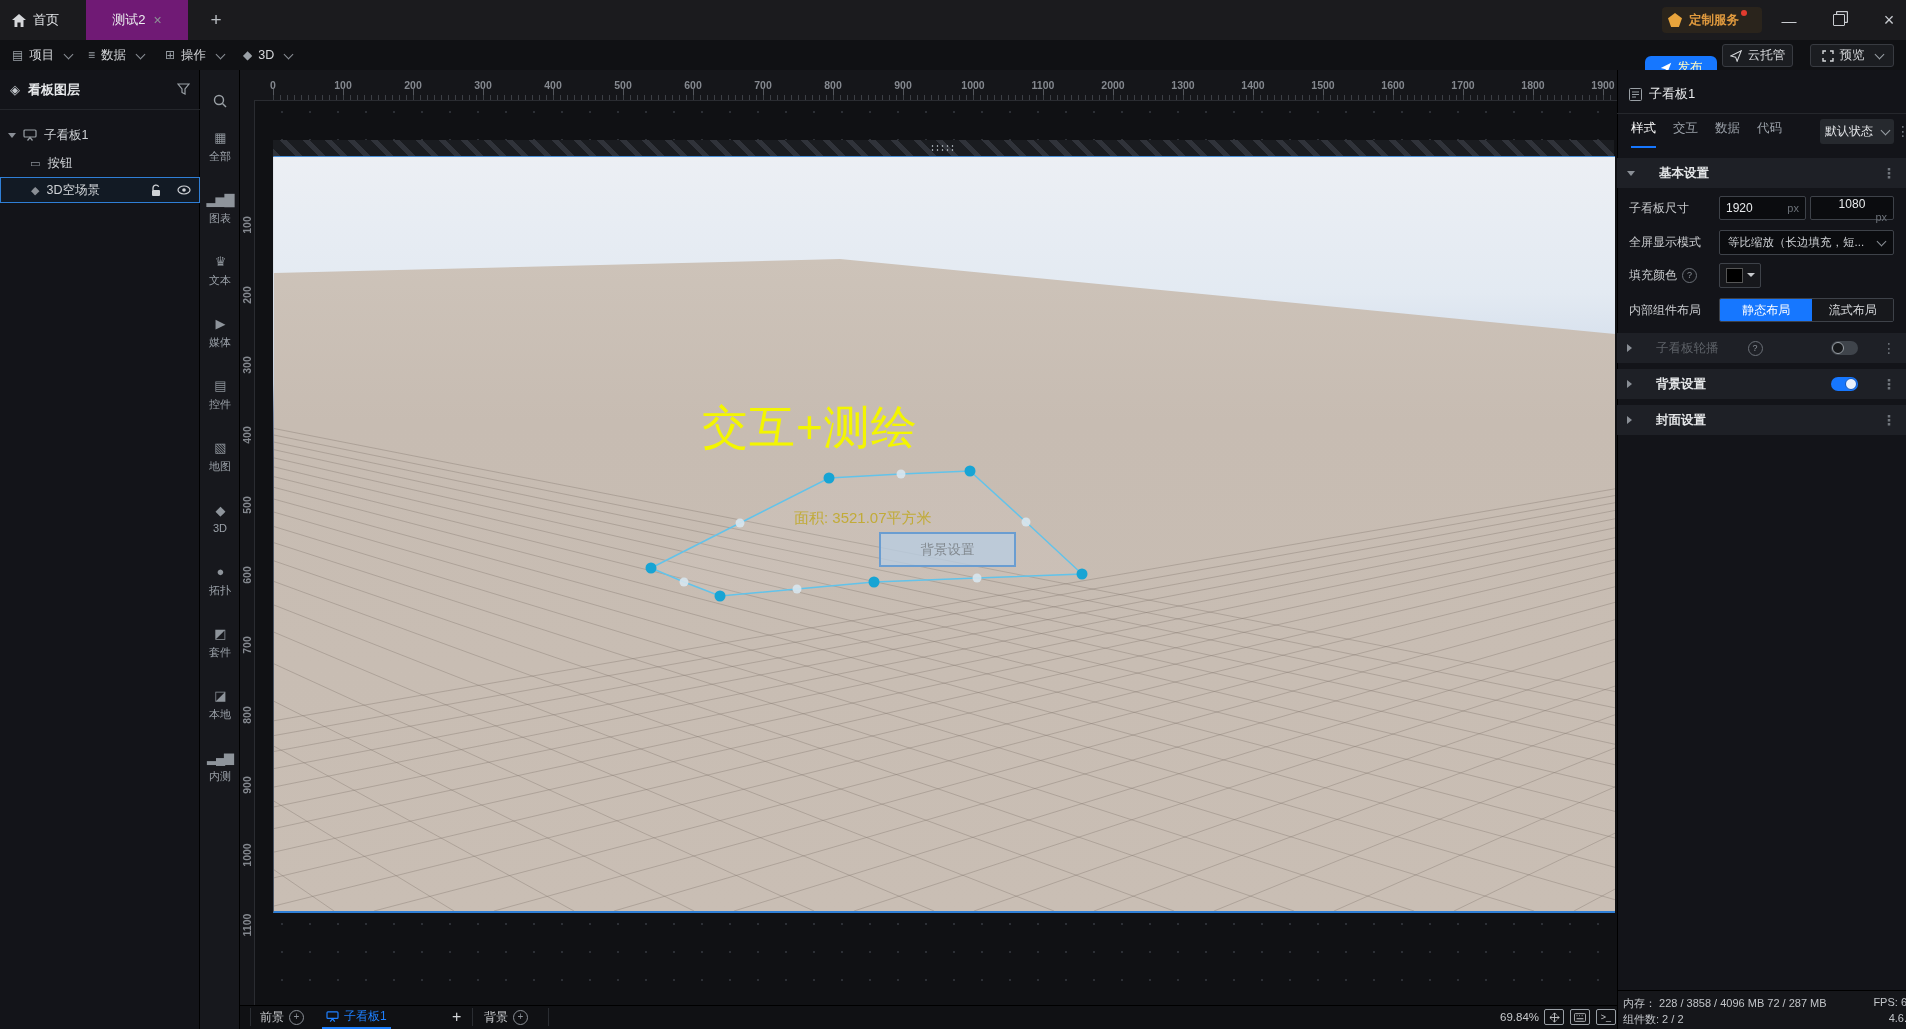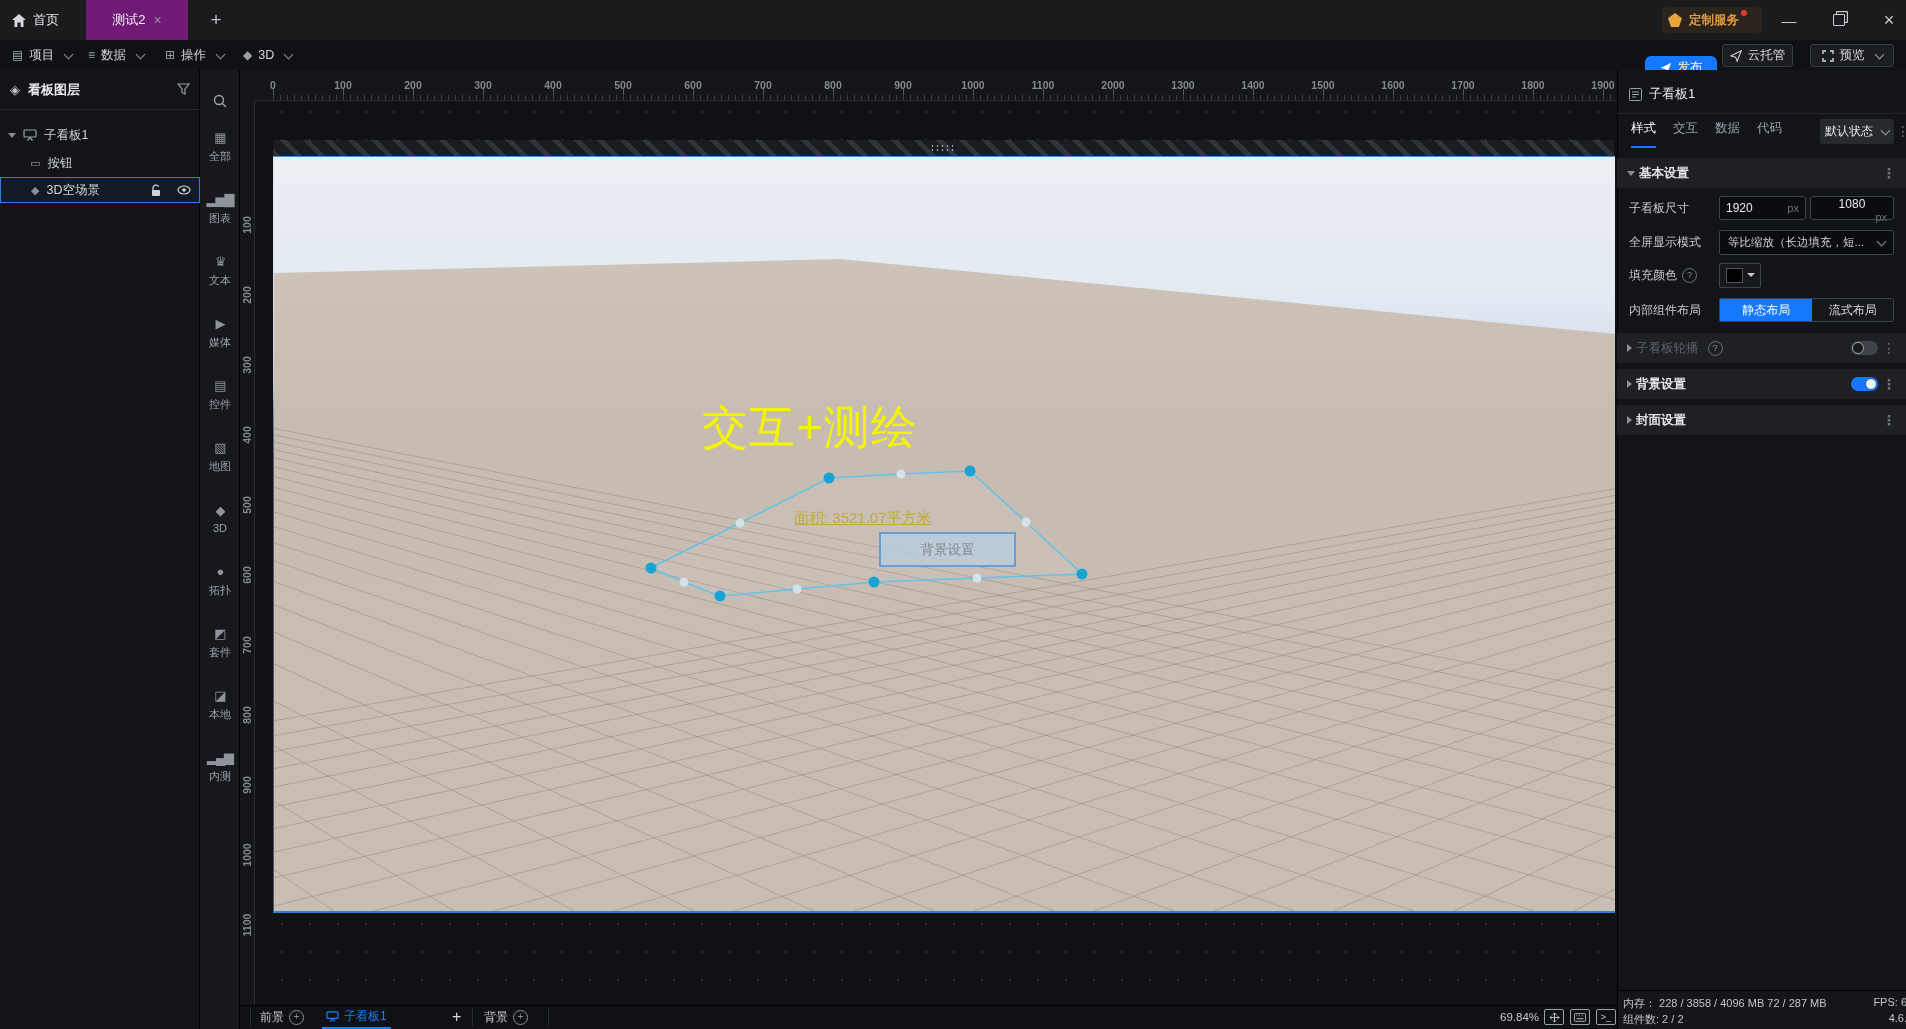--- a/index.html
+++ b/index.html
@@ -46,39 +46,39 @@
   .workspace{left:240px;top:70px;width:1377px;height:935px;background-color:#101114;background-image:radial-gradient(#2c2f35 1px,transparent 1.5px);background-size:28px 28px;overflow:hidden;}
   .h-ruler{left:0;top:0;width:1377px;height:30px;background:#15161a;border-bottom:1px solid #2a2c31;background-image:repeating-linear-gradient(90deg,#3c3f45 0 1px,transparent 1px 7px),repeating-linear-gradient(90deg,#53565c 0 1px,transparent 1px 70px);background-size:100% 5px,100% 11px;background-position:33px bottom,33px bottom;background-repeat:no-repeat;}
   .rlabel{position:absolute;bottom:9px;transform:translateX(-50%);font-size:10.5px;color:#84888f;font-weight:bold;}
   .v-ruler{left:0;top:30px;width:14px;height:905px;background:#15161a;border-right:1px solid #2a2c31;}
   .vlabel{position:absolute;left:-28px;width:70px;text-align:center;transform:rotate(-90deg);font-size:10.5px;color:#84888f;font-weight:bold;}
   .stripe-band{left:33px;top:70px;width:1341px;height:16px;background:repeating-linear-gradient(45deg,#30333a 0 5px,#1a1c20 5px 16px);}
   .drag-dots{left:690px;top:74px;width:26px;height:8px;background-image:radial-gradient(#9aa0a6 1px,transparent 1.2px);background-size:5px 4px;}
   .scene{left:33px;top:86px;width:1341px;height:754px;border-top:1px solid #4a90d9;border-bottom:2px solid #2f7fd6;border-left:1px solid rgba(200,210,220,.35);box-sizing:content-box;overflow:hidden;background:linear-gradient(#eceff4 0%,#e3eaf2 18%,#d5dfec 26%,#c2d0e2 30%,#55688a 34%,#131f3a 40%,#0a1426 48%,#0a1426 100%);}
   .scene svg{position:absolute;left:0;top:0;}
   .scene-title{position:absolute;left:428px;top:240px;font-size:46px;font-weight:500;color:#f3f500;letter-spacing:1px;white-space:nowrap;}
-  .area-label{position:absolute;left:520px;top:352px;font-size:15px;color:rgba(193,170,48,.95);white-space:nowrap;text-decoration:underline;}
+  .area-label{position:absolute;left:520px;top:352px;font-size:15px;color:rgba(193,170,48,.95);white-space:nowrap;}
   .func-btn{position:absolute;left:605px;top:375px;width:133px;height:31px;background:rgba(184,205,226,.78);border:2px solid rgba(96,152,208,.9);display:flex;align-items:center;justify-content:center;font-size:13.5px;color:#82898f;cursor:pointer;}
   
   .bottom-bar{left:240px;top:1005px;width:1377px;height:24px;background:#101114;border-top:1px solid #000;box-sizing:border-box;}
   .bb-item{top:1005px;height:24px;display:flex;align-items:center;gap:5px;font-size:12px;color:#c8cacd;cursor:pointer;}
   .plus-circ{width:13px;height:13px;border:1px solid #8a8f96;border-radius:50%;color:#8a8f96;font-size:10px;line-height:11px;text-align:center;}
   .bb-tab{color:#1e80ff;border-bottom:2px solid #1e80ff;box-sizing:border-box;}
   .bb-div{top:1008px;width:1px;height:18px;background:#2a2d32;}
   .zoom-text{font-size:11.5px;color:#c8cacd;}
   .bb-ic{width:20px;height:16px;border:1px solid #9aa0a6;border-radius:2px;display:flex;align-items:center;justify-content:center;color:#c8cacd;font-size:9px;cursor:pointer;box-sizing:border-box;}
   
   .inspector{left:1617px;top:70px;width:289px;height:920px;background:#131419;border-left:1px solid #000;box-sizing:border-box;}
   .insp-header{left:1617px;top:78px;width:289px;height:32px;display:flex;align-items:center;gap:7px;padding:0 12px;box-sizing:border-box;font-size:13px;color:#e8eaec;}
   .insp-hdiv{left:1617px;top:113px;width:289px;height:1px;background:#25272c;}
   .insp-tabs{left:1631px;top:120px;display:flex;gap:17px;font-size:12.5px;color:#9aa0a8;}
   .itab{padding-bottom:9px;cursor:pointer;}
   .itab.active{color:#fff;border-bottom:2px solid #1677ff;}
   .state-btn{left:1820px;top:119px;width:74px;height:25px;background:#26292e;border-radius:3px;display:flex;align-items:center;justify-content:center;gap:4px;font-size:12px;color:#e4e6e9;cursor:pointer;}
-  .sec-bar{left:1617px;width:289px;height:30px;background:#1e2026;display:flex;align-items:center;padding:0 10px;box-sizing:border-box;gap:4px;font-size:12.5px;color:#e4e6e8;font-weight:bold;}
+  .sec-bar{left:1617px;width:289px;height:30px;background:#1e2026;display:flex;align-items:center;padding:0 10px;box-sizing:border-box;gap:24px;font-size:12.5px;color:#e4e6e8;font-weight:bold;}
   .sec-bar .grow{flex:1;}
   .tri-r{width:0;height:0;border-top:4px solid transparent;border-bottom:4px solid transparent;border-left:5px solid #8a8f96;}
   .tri-d{width:0;height:0;border-left:4px solid transparent;border-right:4px solid transparent;border-top:5px solid #8a8f96;}
   .frow{left:1617px;width:289px;height:26px;display:flex;align-items:center;padding:0 12px;box-sizing:border-box;font-size:12px;color:#c8cacd;}
   .frow .lab{width:90px;flex:none;}
   .nbox{height:24px;background:#0b0c0f;border:1px solid #3e4249;border-radius:2px;display:flex;align-items:center;padding:0 6px;box-sizing:border-box;color:#e8eaec;font-size:12px;}
   .nbox .unit{margin-left:auto;color:#6b7077;font-size:11px;}
   .selbox{width:182px;height:25px;background:#0b0c0f;border:1px solid #3e4249;border-radius:2px;display:flex;align-items:center;padding:0 8px;box-sizing:border-box;color:#cfd2d6;font-size:11.5px;cursor:pointer;}
   .selbox .chev{margin-left:auto;color:#8a8f96;}
   .swatch{width:40px;height:23px;border:1px solid #3e4249;border-radius:2px;background:#17181c;display:flex;align-items:center;justify-content:center;gap:4px;cursor:pointer;}

